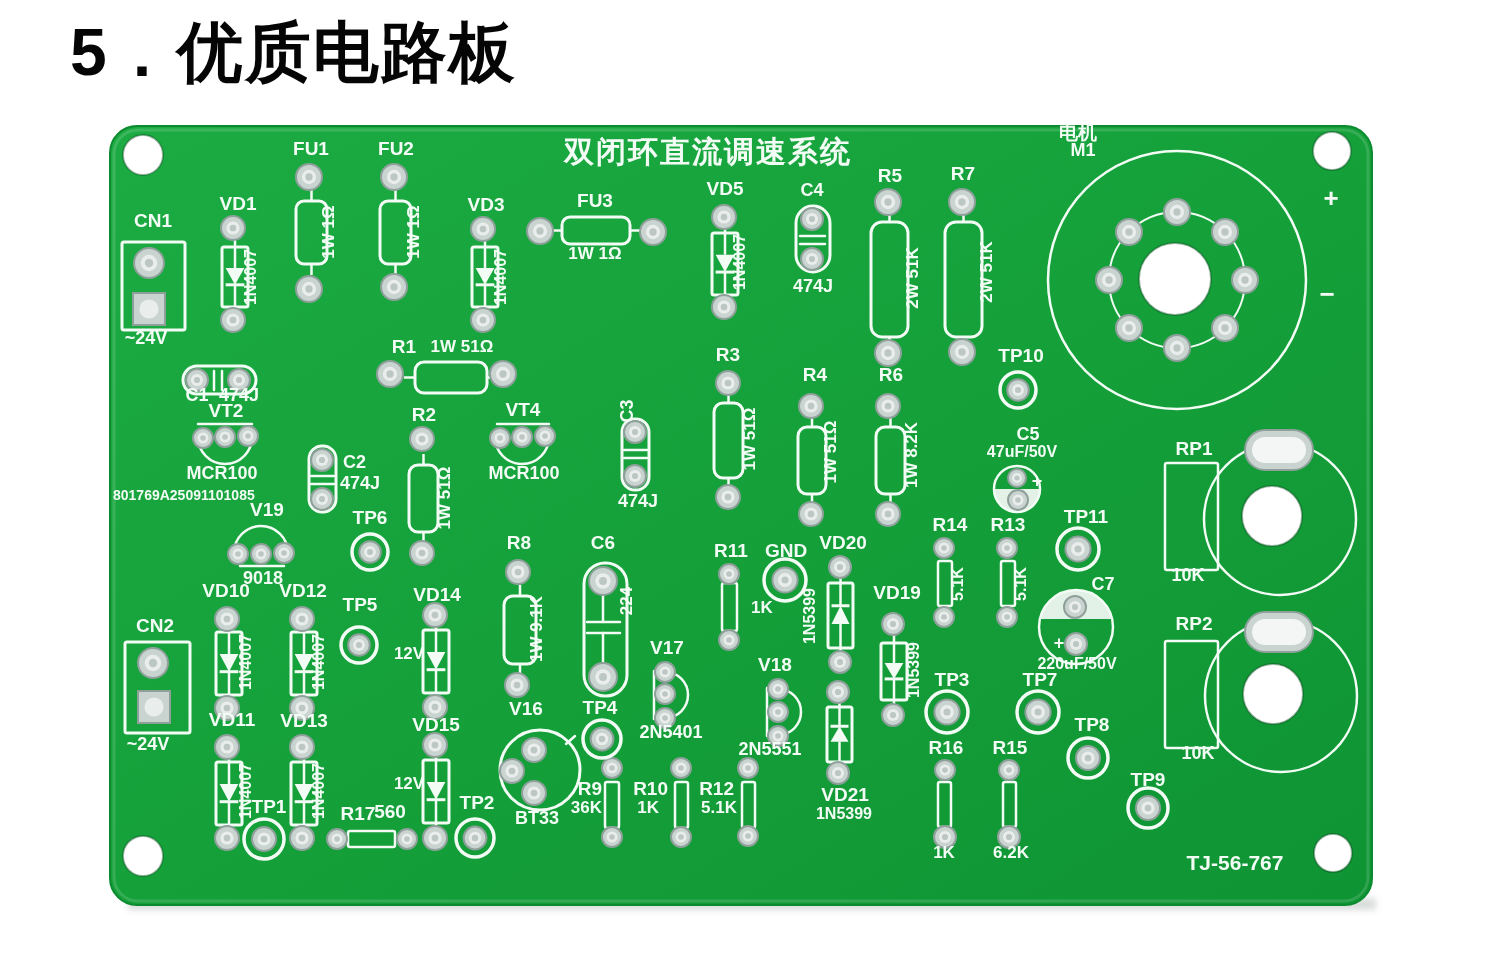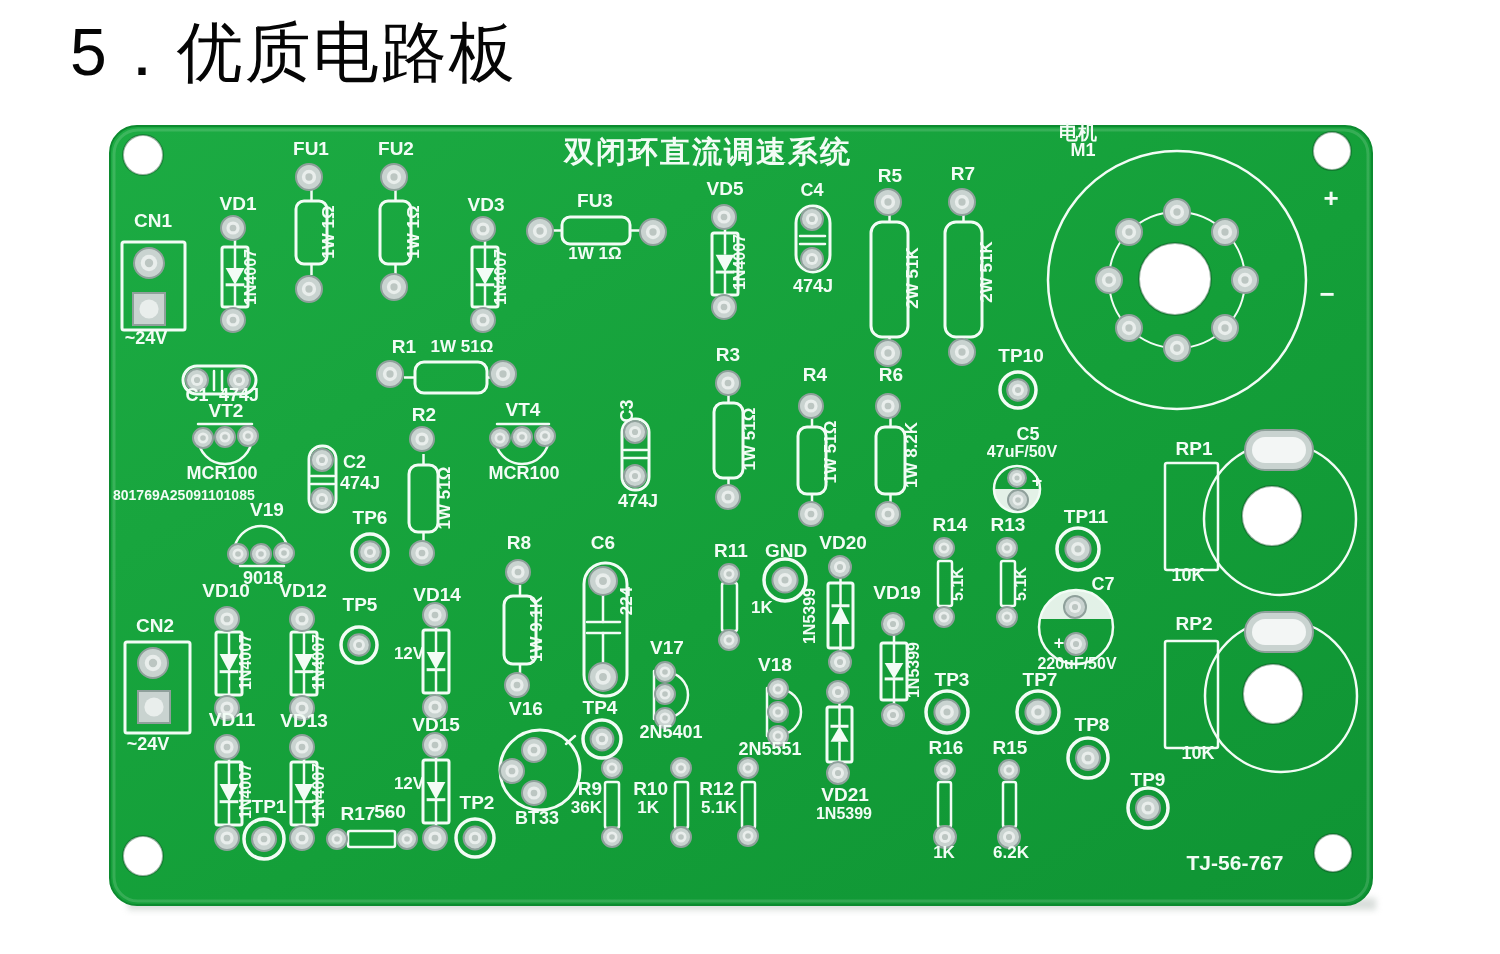--- a/index.html
+++ b/index.html
@@ -1,18 +1,18 @@
 <!DOCTYPE html>
 <html><head>
 <meta charset="utf-8">
 <style>
   html,body{margin:0;padding:0;background:#ffffff;}
   body{width:1500px;height:954px;position:relative;overflow:hidden;
        font-family:"Liberation Sans","DejaVu Sans",sans-serif;}
-  #heading{position:absolute;left:70px;top:8px;font-size:66px;font-weight:400;
+  #heading{position:absolute;left:70px;top:8px;font-size:66px;font-weight:700;
            color:#050505;letter-spacing:2px;white-space:nowrap;}
   #board-svg{position:absolute;left:0;top:0;}
   #board-svg text{font-family:"Liberation Sans","DejaVu Sans",sans-serif;font-weight:bold;}
 </style>
 </head>
 <body>
 
 <div id="heading">5．优质电路板</div>
 
 <svg id="board-svg" width="1500" height="954" viewBox="0 0 1500 954">

